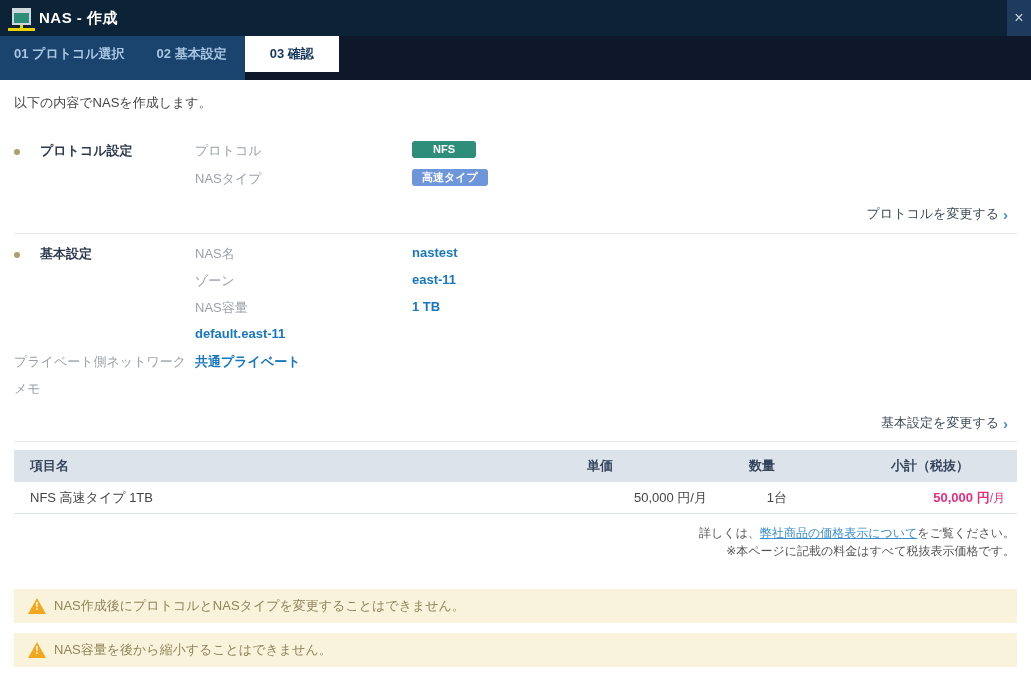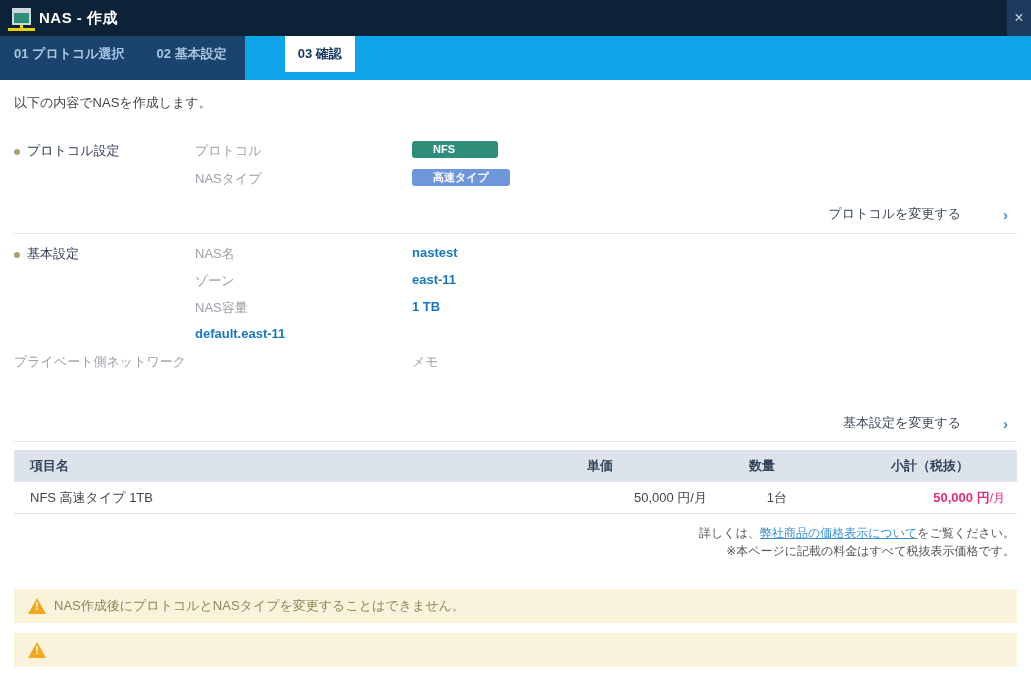--- a/index.html
+++ b/index.html
@@ -21,49 +21,49 @@
   .nas-icon .stub{position:absolute;left:7px;top:16px;width:3px;height:3px;background:#e8d400;}
   .nas-icon .line{position:absolute;left:-5px;top:19px;width:27px;height:3px;background:#e8d400;}
   .titlebar h1{font-size:15px;font-weight:bold;color:#fff;margin:0;letter-spacing:.5px;}
   .close-btn{
     position:absolute;right:0;top:0;width:24px;height:36px;border:0;cursor:pointer;
     background:#1e3a5c;color:#c7d3de;font-size:16px;line-height:36px;text-align:center;padding:0;
     font-family:inherit;
   }
 
   
-  .tabbar{height:44px;display:flex;background:#0ea5e9;flex:0 0 auto;gap:32px;}
+  .tabbar{height:44px;display:flex;background:#0f172a;flex:0 0 auto;}
   .tabs-dark{display:flex;background:#1a436e;}
   .tab{
     height:36px;line-height:36px;padding:0 18px;color:#a9c6e2;font-weight:bold;
     font-size:13px;cursor:pointer;white-space:nowrap;
   }
   .tab.t1{padding:0 14px 0 14px;}
-  .tab.active{background:#fff;color:#14365c;padding:0 13px;margin-left:8px;}
+  .tab.active{background:#fff;color:#14365c;padding:0 25px;}
   .tabbar-rest{flex:1;}
 
   
   main{flex:1;padding:0 14px;position:relative;}
   .intro{margin:14px 0 0 0;color:#444;}
 
   .info-grid{display:grid;grid-template-columns:181px 217px 1fr;margin-top:29px;}
   .info-grid.basic{margin-top:10px;}
-  .sec-title{display:flex;align-items:flex-start;color:#2e3a50;font-weight:normal;}
+  .sec-title{display:flex;align-items:flex-start;color:#2e3a50;font-weight:bold;gap:13px;}
   .bullet{width:6px;height:6px;border-radius:50%;background:#aea06a;margin:7px 7px 0 0;flex:0 0 auto;}
   .cell{min-height:27px;display:flex;align-items:flex-start;padding-top:1px;}
   .basic .cell{min-height:26px;}
   .f-label{color:#9ba1a8;}
   .f-value{color:#1778c1;font-weight:bold;}
 
   .badge{display:inline-block;color:#fff;font-weight:bold;font-size:11px;border-radius:3px;
-    padding:2px 21px;min-width:44px;text-align:left;line-height:13px;margin-top:-1px;}
+    padding:2px 10px;min-width:44px;text-align:center;line-height:13px;margin-top:-1px;}
   .badge.teal{background:#2e8e79;}
   .badge.blue{background:#6e96da;}
 
-  .change-row{display:flex;justify-content:flex-end;align-items:center;margin:8px 9px 0 0;gap:38px;}
+  .change-row{display:flex;justify-content:flex-end;align-items:center;margin:8px 9px 0 0;}
   .change-row .txt{color:#3d4a58;}
   .chev{color:#4a90d2;font-weight:bold;font-size:15px;line-height:13px;margin-left:4px;}
 
   .divider{height:1px;background:#e3e6ea;margin-top:9px;}
   .divider.after-proto{margin-top:10px;}
 
   
   .price-table{margin-top:8px;border-bottom:1px solid #dde2e8;}
   .pt-row{display:flex;align-items:center;}
   .pt-head{background:#dce3ea;color:#33445c;font-weight:bold;height:32px;}
@@ -168,20 +168,21 @@
 
       <div class="cell"></div>
       <div class="cell f-label">NAS容量</div>
       <div class="cell f-value">1 TB</div>
 
       <div class="cell"></div>
       <div class="cell f-value">default.east-11</div>
 
       <div class="cell"></div>
       <div class="cell f-label">プライベート側ネットワーク</div>
+      <div class="cell f-value">共通プライベート</div>
 
       <div class="cell"></div>
       <div class="cell f-label">メモ</div>
       <div class="cell f-value"></div>
     </div>
     <div class="change-row">
       <span class="txt">基本設定を変更する</span>
       <span class="chev">›</span>
     </div>
     <div class="divider"></div>
@@ -215,20 +216,21 @@
         <span class="tri"></span>
           <span class="mark">!</span>
       </span>
       <span>NAS作成後にプロトコルとNASタイプを変更することはできません。</span>
     </div>
     <div class="warnbox">
       <span class="warn-icon">
         <span class="tri"></span>
           <span class="mark">!</span>
       </span>
+      <span>NAS容量を後から縮小することはできません。</span>
     </div>
 
     <div class="footer">
 
       <span class="spacer"></span>
       <button class="btn btn-cancel">キャンセル</button>
       <button class="btn btn-create">作成する</button>
     </div>
   </main>
 </div>

